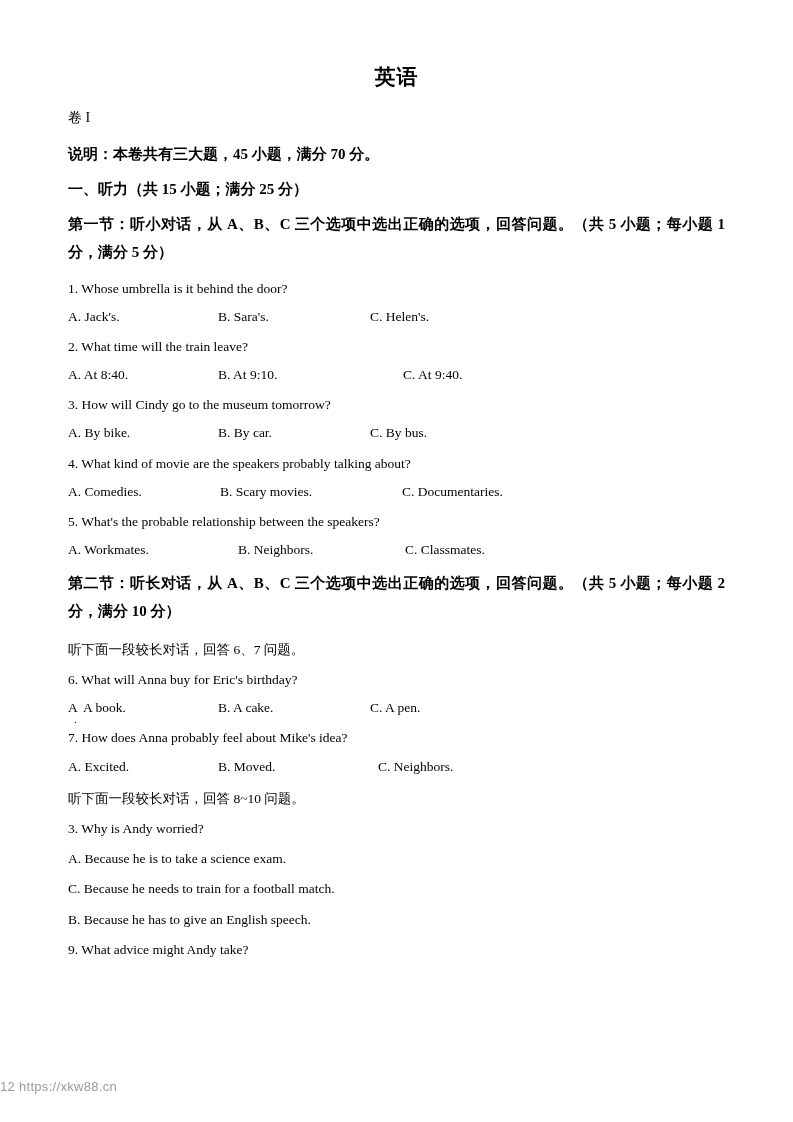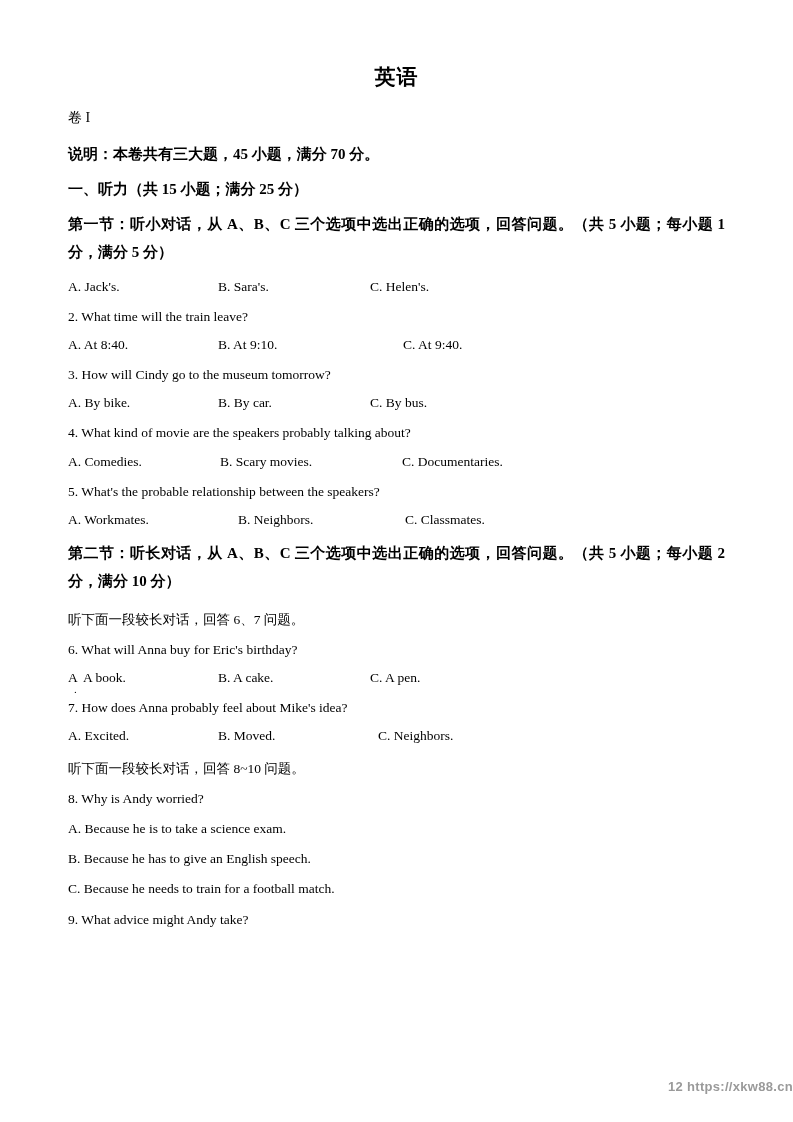--- a/index.html
+++ b/index.html
@@ -84,40 +84,40 @@
     left: 6px;
     top: 13px;
     font-size: 11px;
     color: #000;
   }
   .footer {
     position: absolute;
     left: 0;
     right: 0;
     bottom: 28px;
-    text-align: right;
+    text-align: left;
     font-size: 13px;
     color: #9a9a9a;
     font-family: "Liberation Sans", sans-serif;
     letter-spacing: 0.3px;
-    font-weight: bold;
   }
   .footer .pg { color: #9a9a9a; }
 </style>
 </head>
 <body>
 
 <div class="page">
 
   <div class="title">英语</div>
   <div class="subtitle">卷 I</div>
   <div class="note">说明：本卷共有三大题，45 小题，满分 70 分。</div>
   <div class="section-heading">一、听力（共 15 小题；满分 25 分）</div>
   <div class="sub-heading">第一节：听小对话，从 A、B、C 三个选项中选出正确的选项，回答问题。（共 5 小题；每小题 1 分，满分 5 分）</div>
 
+  <div class="q">1. Whose umbrella is it behind the door?</div>
   <div class="opts"><span class="opt-a" style="width: 150px;">A. Jack's.</span><span class="opt-b" style="width: 152px;">B. Sara's.</span><span class="opt-c">C. Helen's.</span></div>
 
   <div class="q">2. What time will the train leave?</div>
   <div class="opts"><span class="opt-a" style="width: 150px;">A. At 8:40.</span><span class="opt-b" style="width: 185px;">B. At 9:10.</span><span class="opt-c">C. At 9:40.</span></div>
 
   <div class="q">3. How will Cindy go to the museum tomorrow?</div>
   <div class="opts"><span class="opt-a" style="width: 150px;">A. By bike.</span><span class="opt-b" style="width: 152px;">B. By car.</span><span class="opt-c">C. By bus.</span></div>
 
   <div class="q">4. What kind of movie are the speakers probably talking about?</div>
   <div class="opts"><span class="opt-a" style="width: 152px;">A. Comedies.</span><span class="opt-b" style="width: 182px;">B. Scary movies.</span><span class="opt-c">C. Documentaries.</span></div>
@@ -130,22 +130,22 @@
   <div class="instr">听下面一段较长对话，回答 6、7 问题。</div>
 
   <div class="q">6. What will Anna buy for Eric's birthday?</div>
   <div class="opts"><span class="opt-a" style="width: 150px;">A  A book.</span><span class="opt-b" style="width: 152px;">B. A cake.</span><span class="opt-c">C. A pen.</span><span class="dotmark">.</span></div>
 
   <div class="q">7. How does Anna probably feel about Mike's idea?</div>
   <div class="opts"><span class="opt-a" style="width: 150px;">A. Excited.</span><span class="opt-b" style="width: 160px;">B. Moved.</span><span class="opt-c">C. Neighbors.</span></div>
 
   <div class="instr">听下面一段较长对话，回答 8~10 问题。</div>
 
-  <div class="q">8. Why is Andy worried?</div>
+  <div class="q">3. Why is Andy worried?</div>
   <div class="q">A. Because he is to take a science exam.</div>
+  <div class="q">C. Because he needs to train for a football match.</div>
   <div class="q">B. Because he has to give an English speech.</div>
-  <div class="q">C. Because he needs to train for a football match.</div>
 
   <div class="q">9. What advice might Andy take?</div>
 
   <div class="footer"><span class="pg">12</span> <span>https://xkw88.cn</span></div>
 
 </div>
 
 </body></html>

